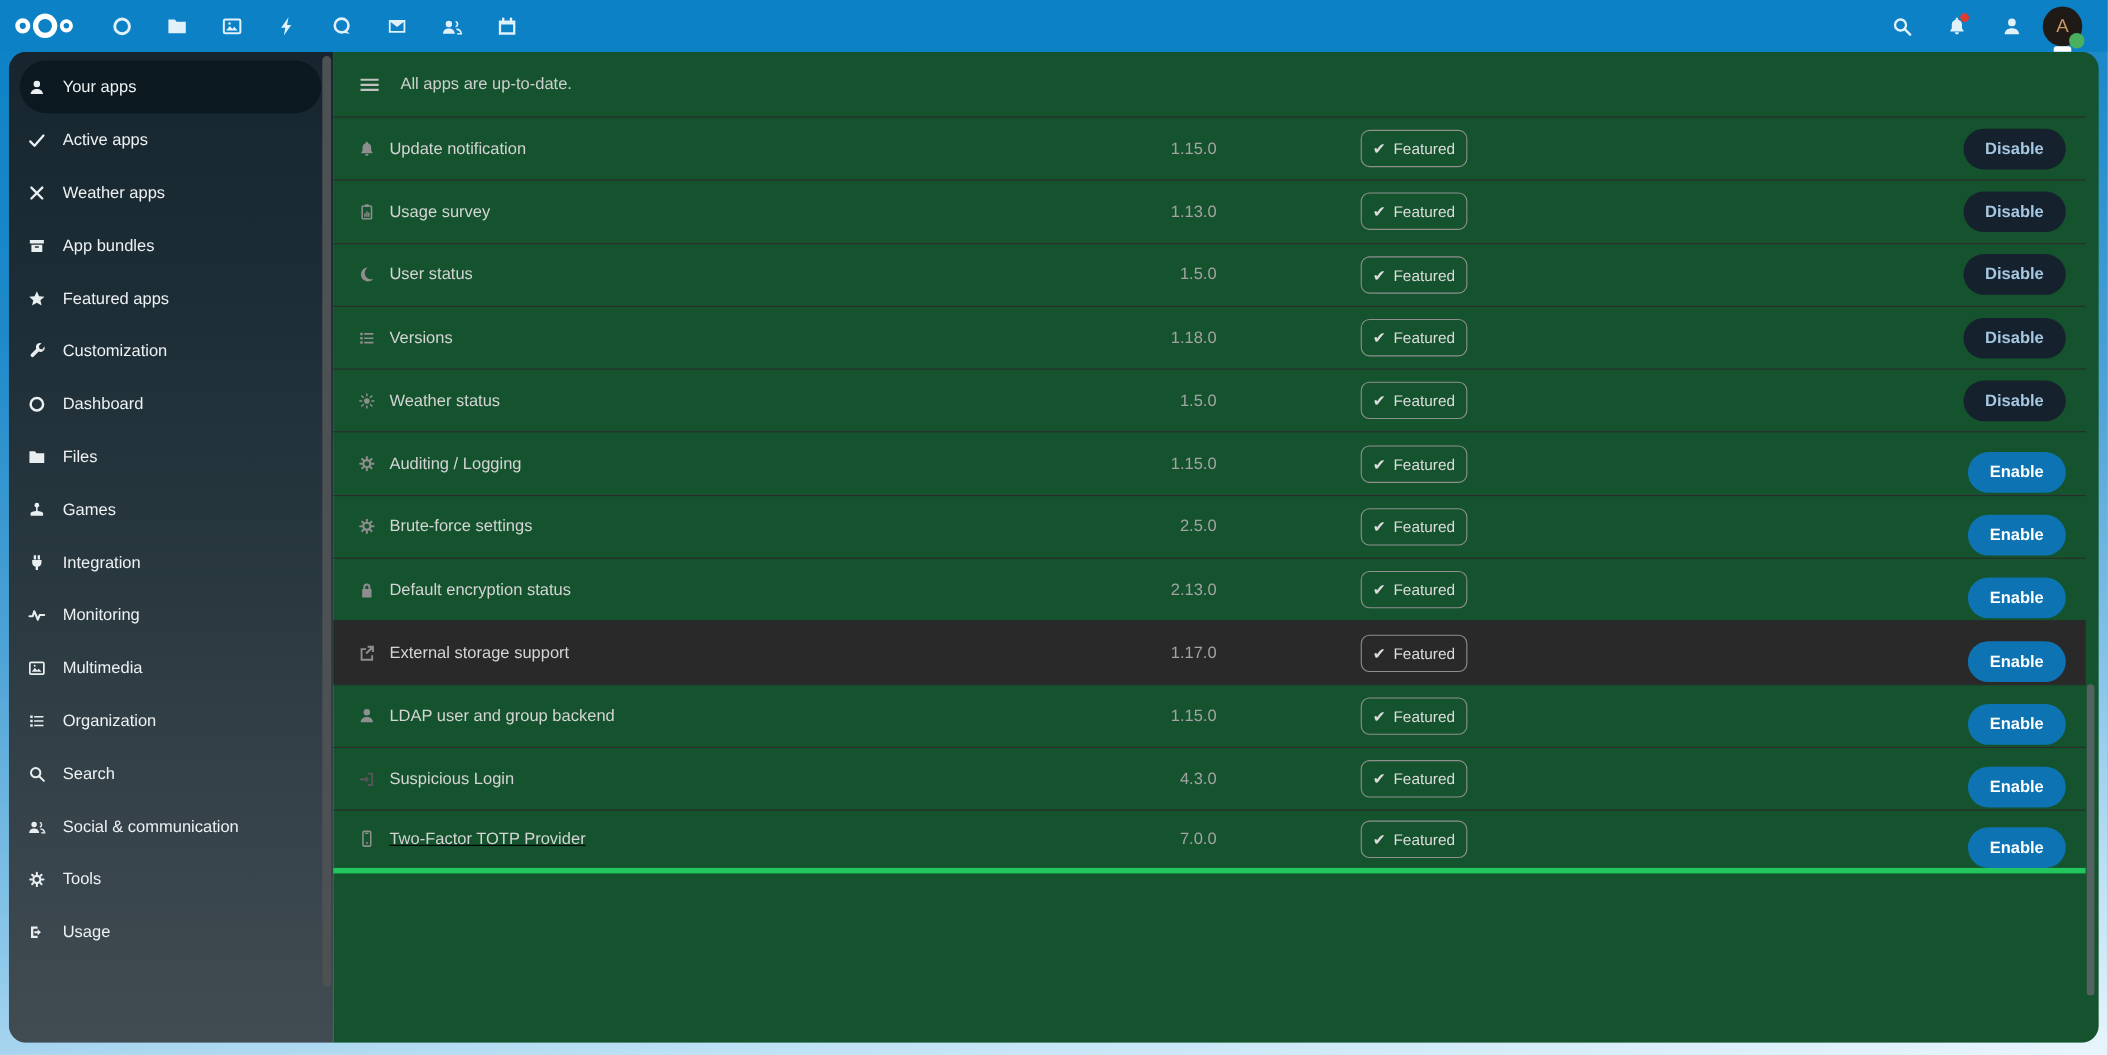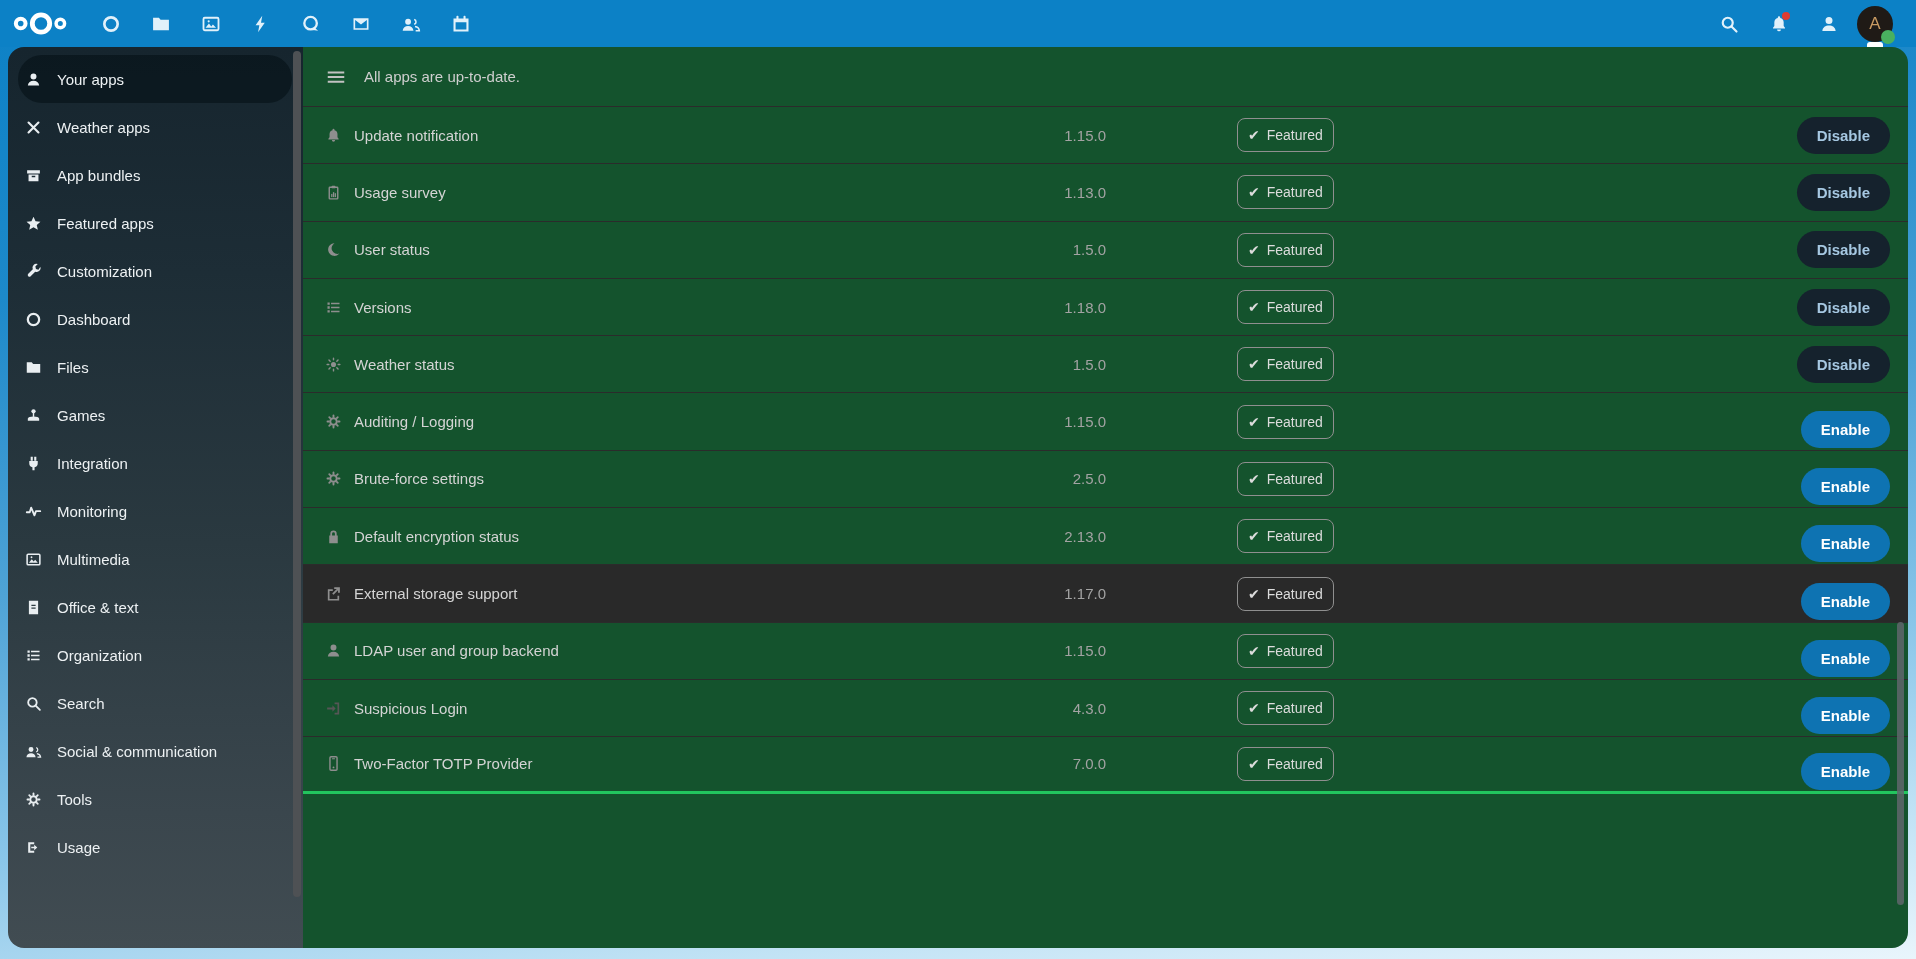--- a/index.html
+++ b/index.html
@@ -37,23 +37,23 @@
   .s-icon{width:24px;height:24px;margin-left:0;display:flex;align-items:center;justify-content:center;color:#e9eef1;}
   .s-icon svg{width:17px;height:17px;}
   .s-label{margin-left:12px;color:#edf1f3;font-size:15px;white-space:nowrap;}
   .side-scrollbar{position:absolute;right:2px;top:4px;width:8px;height:846px;border-radius:4px;background:#4e5154;cursor:grab;}
   
   .content{position:relative;flex:1;background:#14532d;}
   .content-head{height:59px;display:flex;align-items:center;}
   .menu-btn{margin-left:22px;width:22px;height:22px;color:#c2c2c2;cursor:pointer;}
   .menu-btn svg{width:22px;height:22px;}
   .status-msg{margin-left:17px;color:#cfcfcf;font-size:15px;}
-  .rows{position:absolute;top:59px;left:0;right:0;border-radius:20px;}
+  .rows{position:absolute;top:59px;left:0;right:12px;border-radius:20px;}
   .app-row{position:relative;height:57.3px;box-sizing:border-box;border-top:1px solid #2b2b2b;display:flex;align-items:center;}
-  .app-row:last-child{border-bottom:3px solid #22c55e;}
+  .app-row:last-child{border-bottom:5px solid #22c55e;text-decoration:underline;}
   .app-row.highlight{background:#292929;}
   .app-icon{margin-left:22px;width:17px;height:17px;color:#8e8e8e;flex:none;}
   .app-icon svg{width:17px;height:17px;}
   .app-icon.dim{color:#565656;}
   .app-name{margin-left:12px;color:#d4d4d4;font-size:15px;white-space:nowrap;}
   .app-version{position:absolute;left:650px;width:153px;text-align:right;color:#a3a3a3;font-size:15px;}
   .badge{position:absolute;left:934px;height:32px;padding:0 10px;border:1px solid #8f8f8f;border-radius:8px;
          display:flex;align-items:center;gap:7px;color:#dcdcdc;font-size:14px;}
   .badge .chk{font-size:14px;}
   .btn{position:absolute;right:18px;height:37px;border:none;border-radius:19px;padding:0 20px;font-size:15px;
@@ -179,20 +179,28 @@
           <span class="s-icon">
             <svg viewBox="0 0 24 24" fill="currentColor">
               <path d="M12 3.5a4.2 4.2 0 110 8.4 4.2 4.2 0 010-8.4zM4 20.5c.4-4.4 3.8-6.6 8-6.6s7.6 2.2 8 6.6z"></path>
             </svg>
           </span>
           <span class="s-label">Your apps</span>
         </div>
         <div class="side-item">
           <span class="s-icon">
             <svg viewBox="0 0 24 24" fill="currentColor">
+              <path d="M3.5 13.5l5.5 5.5L20.5 6" fill="none" stroke="currentColor" stroke-width="3" stroke-linecap="round" stroke-linejoin="round"></path>
+            </svg>
+          </span>
+          <span class="s-label">Active apps</span>
+        </div>
+        <div class="side-item">
+          <span class="s-icon">
+            <svg viewBox="0 0 24 24" fill="currentColor">
               <path d="M5 5l14 14M19 5L5 19" fill="none" stroke="currentColor" stroke-width="3" stroke-linecap="round"></path>
             </svg>
           </span>
           <span class="s-label">Weather apps</span>
         </div>
         <div class="side-item">
           <span class="s-icon">
             <svg viewBox="0 0 24 24" fill="currentColor">
               <path d="M3 4.5h18V9H3z"></path>
               <path fill-rule="evenodd" d="M5 10.5h14V20H5zm4.5 2h5v2h-5z"></path>
@@ -261,28 +269,20 @@
         </div>
         <div class="side-item">
           <span class="s-icon">
             <svg viewBox="0 0 24 24" fill="currentColor">
               <rect x="3" y="4.5" width="18" height="15" rx="1.5" fill="none" stroke="currentColor" stroke-width="2.2"></rect>
               <path d="M5.5 16.5l4-5 2.8 3.4 2-2.4 3.8 4z"></path>
               <circle cx="9.2" cy="8.8" r="1.3"></circle>
             </svg>
           </span>
           <span class="s-label">Multimedia</span>
-        </div>
-        <div class="side-item">
-          <span class="s-icon">
-            <svg viewBox="0 0 24 24" fill="currentColor">
-              <path fill-rule="evenodd" d="M5.5 2.5h13v19h-13zM9 8h6v1.8H9zm0 4h6v1.8H9z"></path>
-            </svg>
-          </span>
-          <span class="s-label">Office &amp; text</span>
         </div>
         <div class="side-item">
           <span class="s-icon">
             <svg viewBox="0 0 24 24" fill="currentColor">
               <path d="M3.5 4.8h3.2V8H3.5zm5 .6h12v2h-12zm-5 5h3.2v3.2H3.5zm5 .6h12v2h-12zm-5 5h3.2v3.2H3.5zm5 .6h12v2h-12z"></path>
             </svg>
           </span>
           <span class="s-label">Organization</span>
         </div>
         <div class="side-item">

